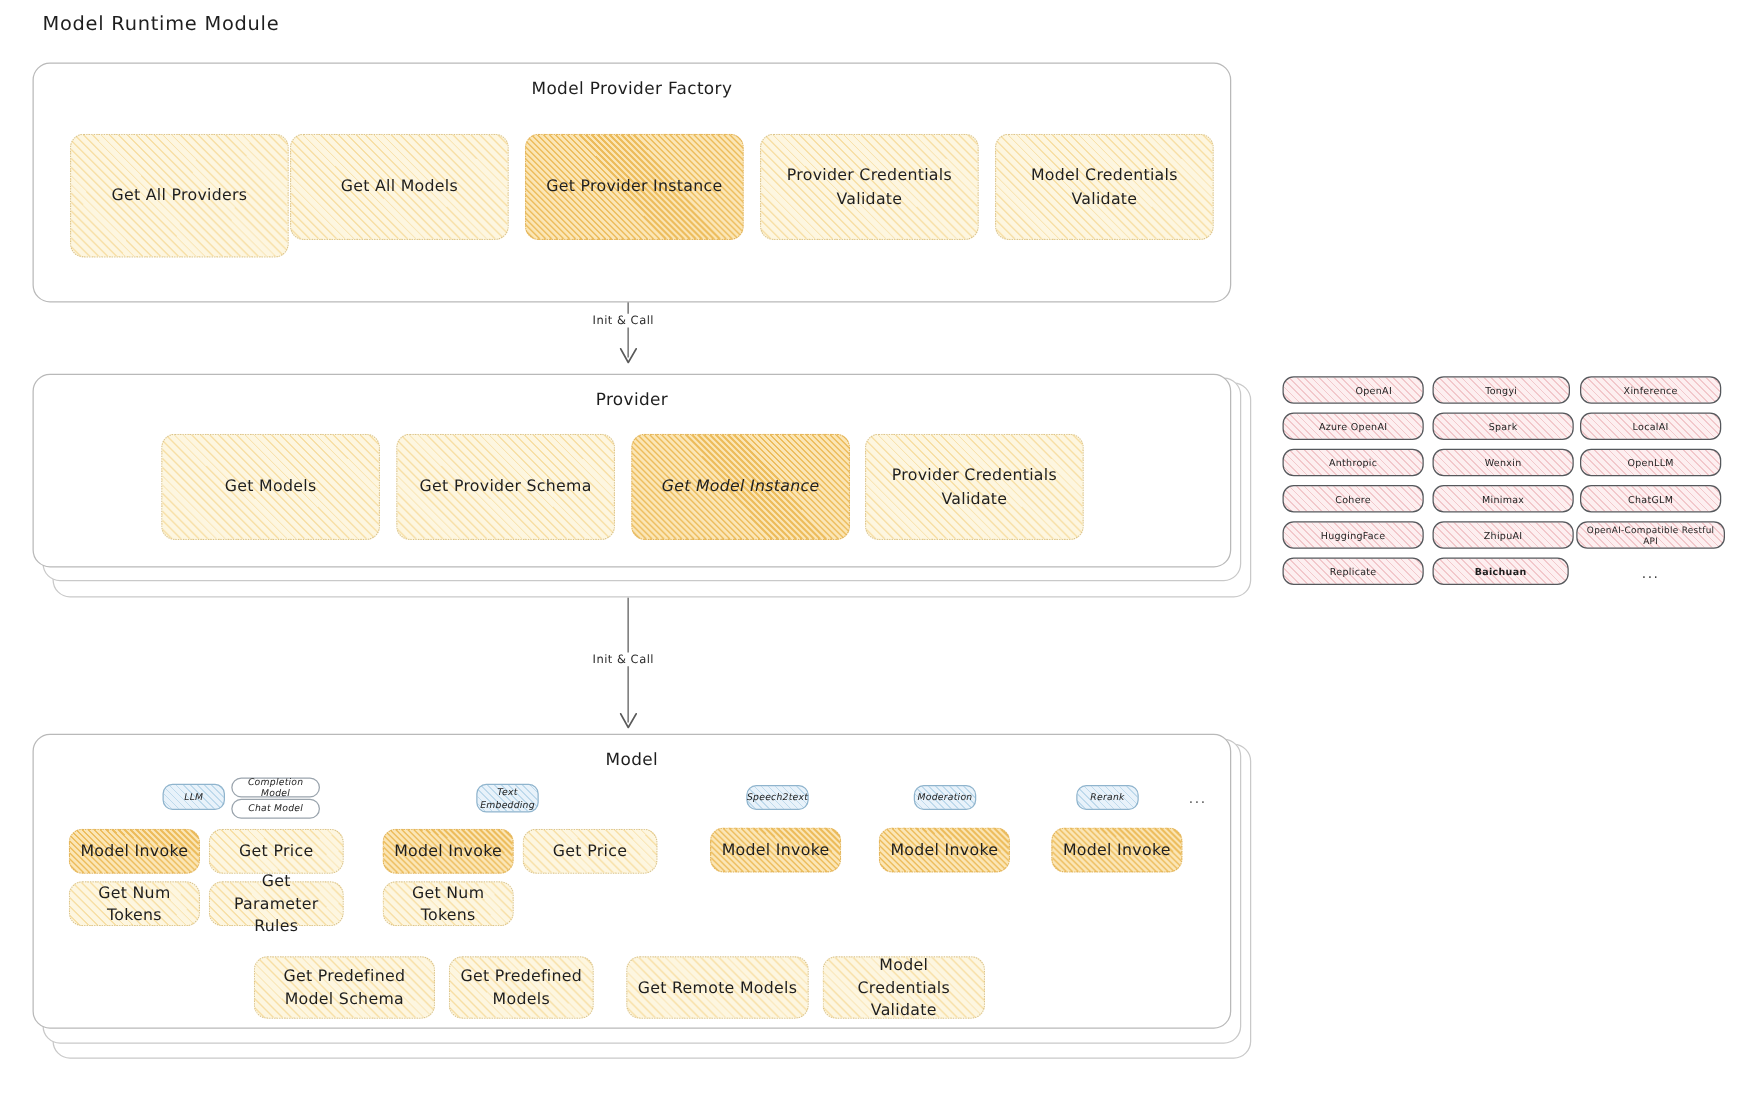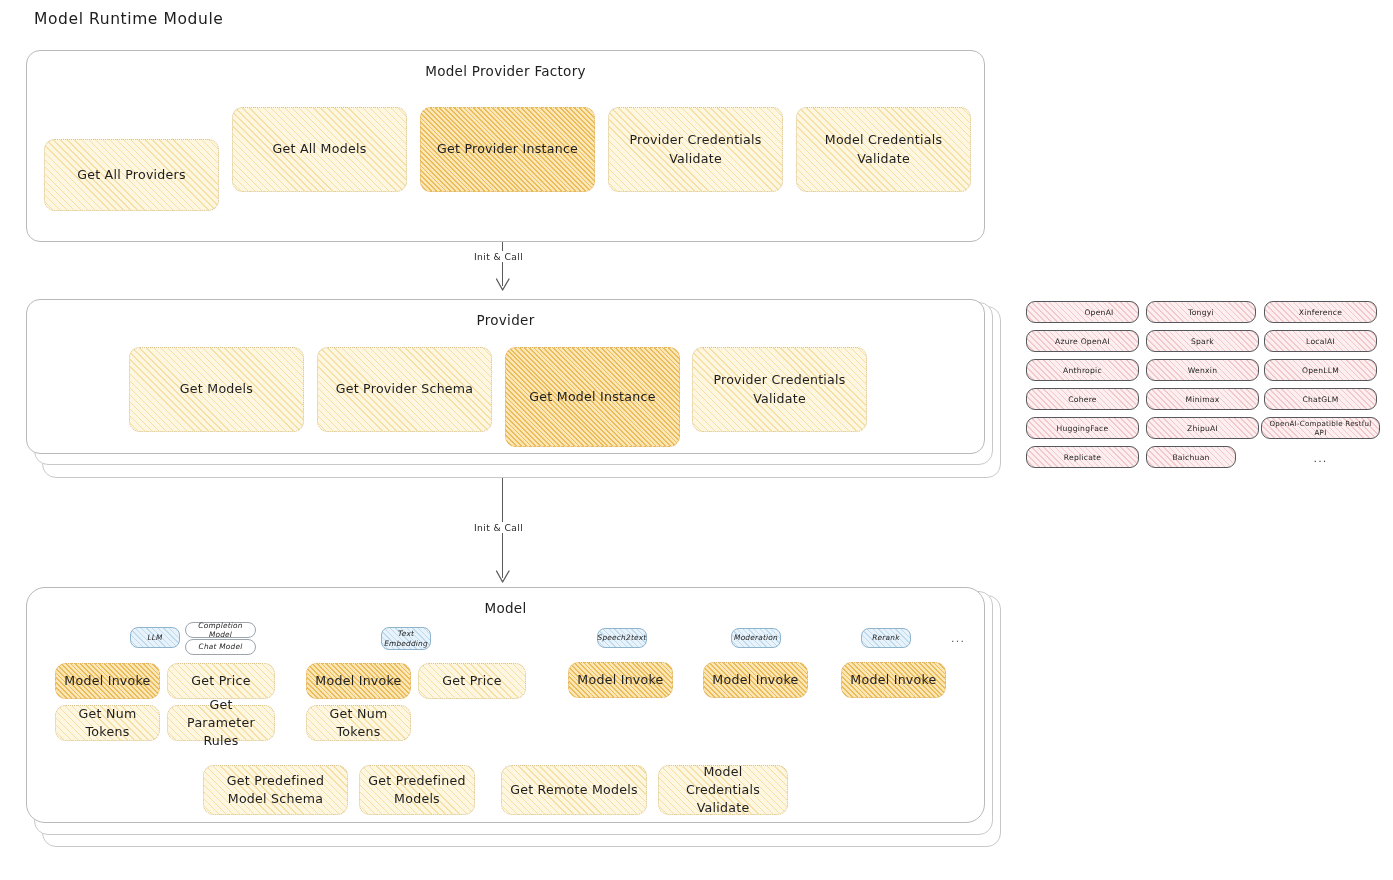--- a/index.html
+++ b/index.html
@@ -113,76 +113,76 @@
 <body>
 
 <div class="stage">
 
   <div id="page-title">Model Runtime Module</div>
 
   <div class="panel sheet" style="left:26px;top:50px;width:959px;height:192px;">
     <div class="panel-title">Model Provider Factory</div>
   </div>
 
-  <div class="node" style="left:44px;top:107px;width:175px;height:72px;z-index:5;margin-top:32px;">Get All Providers</div>
+  <div class="node" style="left:56px;top:107px;width:175px;height:99px;z-index:5;">Get All Providers</div>
   <div class="node" style="left:232px;top:107px;width:175px;height:85px;z-index:5;">Get All Models</div>
   <div class="node hot" style="left:420px;top:107px;width:175px;height:85px;z-index:5;">Get Provider Instance</div>
   <div class="node" style="left:608px;top:107px;width:175px;height:85px;z-index:5;">Provider Credentials Validate</div>
   <div class="node" style="left:796px;top:107px;width:175px;height:85px;z-index:5;">Model Credentials Validate</div>
 
   <div class="arrow-line" style="left:502px;top:224px;height:62px;"></div>
   <svg class="arrow-head" style="left:495px;top:278px;" width="16" height="14" viewBox="0 0 16 14">
     <path d="M1.5 1 L7.6 12 M14 1 L7.6 12" stroke="#5a5a5a" stroke-width="1.3" fill="none" stroke-linecap="round"></path>
   </svg>
   <div class="arrow-label" style="left:470px;top:251px;">Init &amp; Call</div>
 
   <div class="shadowlayer" style="left:42px;top:306px;width:959px;height:172px;z-index:1;"></div>
   <div class="shadowlayer" style="left:34px;top:302px;width:959px;height:163px;z-index:2;"></div>
   <div class="panel sheet" style="left:26px;top:299px;width:959px;height:155px;">
     <div class="panel-title">Provider</div>
   </div>
 
   <div class="node" style="left:129px;top:347px;width:175px;height:85px;z-index:5;">Get Models</div>
   <div class="node" style="left:317px;top:347px;width:175px;height:85px;z-index:5;">Get Provider Schema</div>
-  <div class="node hot" style="left:505px;top:347px;width:175px;height:100px;z-index:5;">Get Model Instance</div>
+  <div class="node hot" style="left:505px;top:347px;width:175px;height:85px;z-index:5;font-style:italic;">Get Model Instance</div>
   <div class="node" style="left:692px;top:347px;width:175px;height:85px;z-index:5;">Provider Credentials Validate</div>
 
   <div>
 
     <div class="chip" style="left:1026px;top:301px;width:113px;height:22px;padding-left:36px;">OpenAI</div>
     <div class="chip" style="left:1026px;top:330px;width:113px;height:22px;">Azure OpenAI</div>
     <div class="chip" style="left:1026px;top:359px;width:113px;height:22px;">Anthropic</div>
     <div class="chip" style="left:1026px;top:388px;width:113px;height:22px;">Cohere</div>
     <div class="chip" style="left:1026px;top:417px;width:113px;height:22px;">HuggingFace</div>
     <div class="chip" style="left:1026px;top:446px;width:113px;height:22px;">Replicate</div>
 
     <div class="chip" style="left:1146px;top:301px;width:110px;height:22px;">Tongyi</div>
     <div class="chip" style="left:1146px;top:330px;width:113px;height:22px;">Spark</div>
     <div class="chip" style="left:1146px;top:359px;width:113px;height:22px;">Wenxin</div>
     <div class="chip" style="left:1146px;top:388px;width:113px;height:22px;">Minimax</div>
     <div class="chip" style="left:1146px;top:417px;width:113px;height:22px;text-align:center;">ZhipuAI</div>
-    <div class="chip" style="left:1146px;top:446px;width:90px;height:22px;">Baichuan</div>
+    <div class="chip" style="left:1146px;top:446px;width:109px;height:22px;font-weight:bold;">Baichuan</div>
 
     <div class="chip" style="left:1264px;top:301px;width:113px;height:22px;">Xinference</div>
     <div class="chip" style="left:1264px;top:330px;width:113px;height:22px;">LocalAI</div>
     <div class="chip" style="left:1264px;top:359px;width:113px;height:22px;">OpenLLM</div>
     <div class="chip" style="left:1264px;top:388px;width:113px;height:22px;">ChatGLM</div>
     <div class="chip" style="left:1261px;top:417px;width:119px;height:22px;font-size:7.1px;">OpenAI-Compatible Restful API</div>
     <div class="chip-ellipsis" style="left:1264px;top:452px;width:113px;">...</div>
   </div>
 
   <div class="arrow-line" style="left:502px;top:478px;height:100px;"></div>
   <svg class="arrow-head" style="left:495px;top:570px;" width="16" height="14" viewBox="0 0 16 14">
     <path d="M1.5 1 L7.6 12 M14 1 L7.6 12" stroke="#5a5a5a" stroke-width="1.3" fill="none" stroke-linecap="round"></path>
   </svg>
   <div class="arrow-label" style="left:470px;top:522px;">Init &amp; Call</div>
 
   <div class="shadowlayer" style="left:42px;top:595px;width:959px;height:252px;z-index:1;"></div>
   <div class="shadowlayer" style="left:34px;top:591px;width:959px;height:244px;z-index:2;"></div>
-  <div class="panel sheet" style="left:26px;top:587px;width:959px;height:236px;border-radius:19px;">
+  <div class="panel sheet" style="left:26px;top:587px;width:959px;height:236px;">
     <div class="panel-title">Model</div>
   </div>
 
   <div class="pill blue" style="left:130px;top:627px;width:50px;height:21px;z-index:6;">LLM</div>
   <div class="pill" style="left:185px;top:622px;width:71px;height:16px;z-index:6;">Completion Model</div>
   <div class="pill" style="left:185px;top:639px;width:71px;height:16px;z-index:6;">Chat Model</div>
 
   <div class="node hot" style="left:55px;top:663px;width:105px;height:36px;z-index:6;">Model Invoke</div>
   <div class="node" style="left:167px;top:663px;width:108px;height:36px;z-index:6;">Get Price</div>
   <div class="node" style="left:55px;top:705px;width:105px;height:36px;z-index:6;">Get Num Tokens</div>

